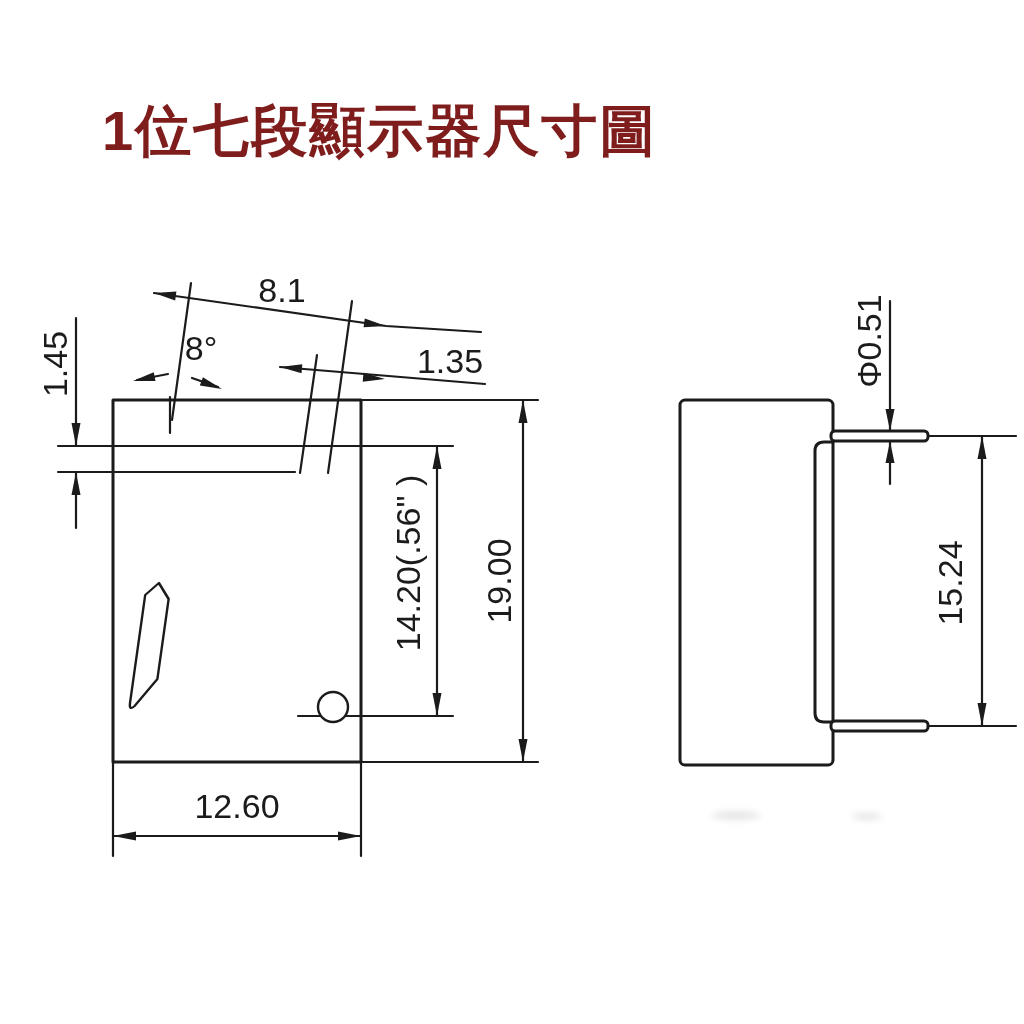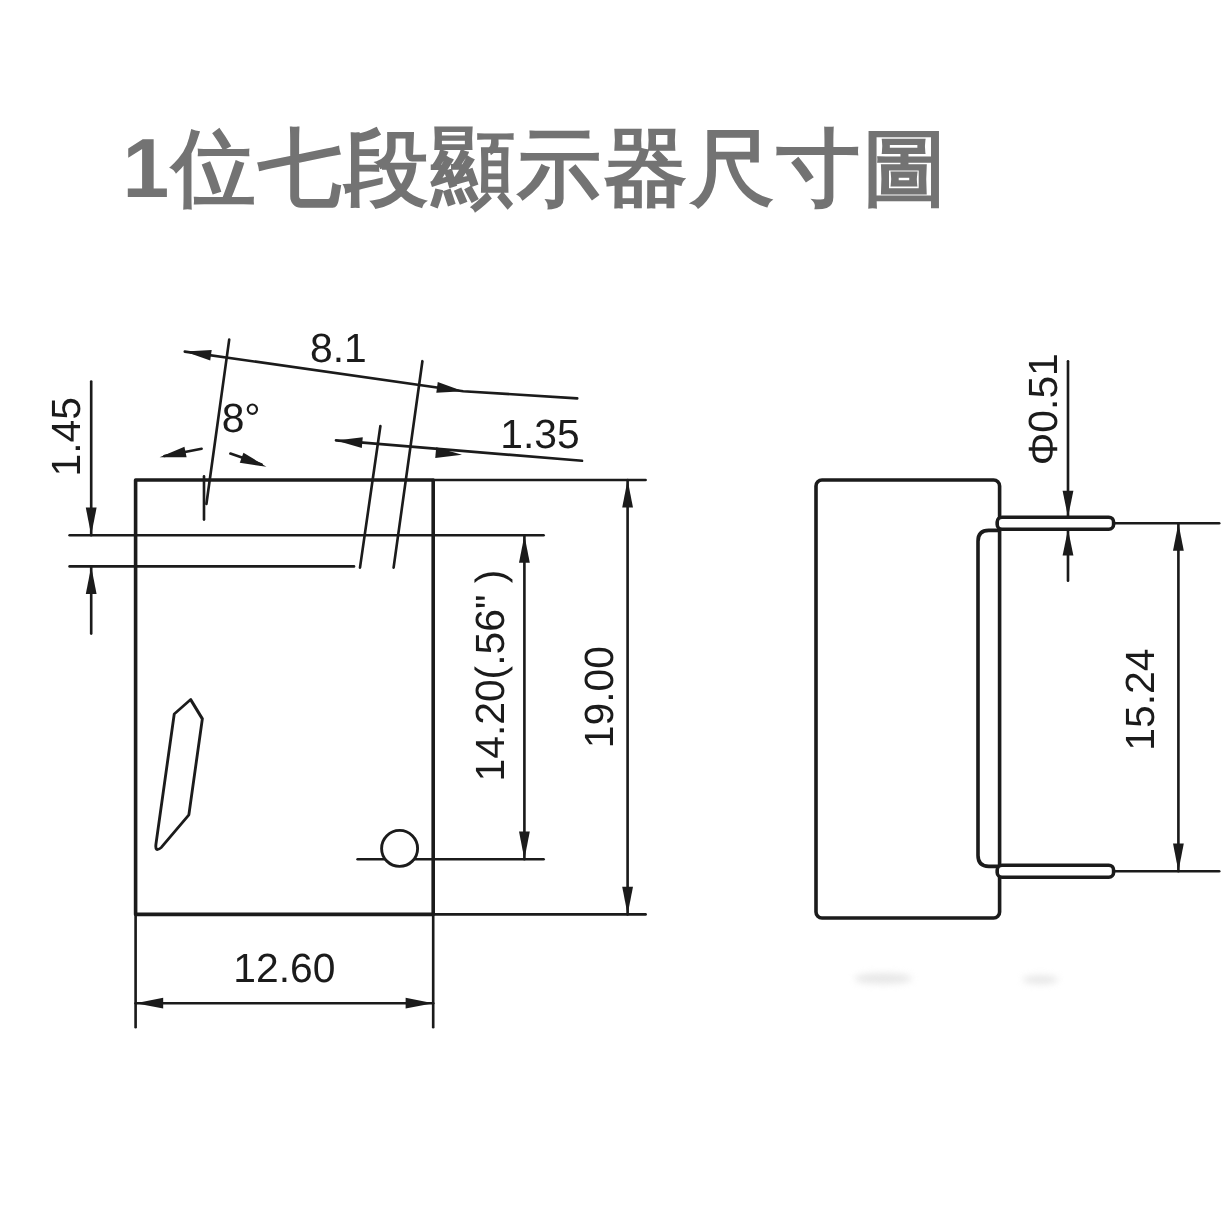--- a/index.html
+++ b/index.html
@@ -3,21 +3,21 @@
 <meta charset="utf-8">
 <style>
   html,body{margin:0;padding:0;}
   body{
     width:1024px;height:1024px;position:relative;overflow:hidden;
     background:#ffffff;
     font-family:"Liberation Sans", sans-serif;
   }
   .title{
     position:absolute;left:102px;top:94px;
-    font-size:70px;font-weight:700;color:#737373;
+    font-size:56px;font-weight:700;color:#7f1d1d;
     letter-spacing:2px;white-space:nowrap;
   }
   svg{position:absolute;left:0;top:0;}
   svg line, svg polyline, svg path, svg rect, svg circle{
     stroke:#1b1b1b;fill:none;stroke-linecap:round;stroke-linejoin:round;
   }
   .w-body{stroke-width:3px;}
   .w-seg{stroke-width:2.4px;}
   .w-dim{stroke-width:2.2px;}
   .arrow{fill:#1b1b1b;stroke:none;}

